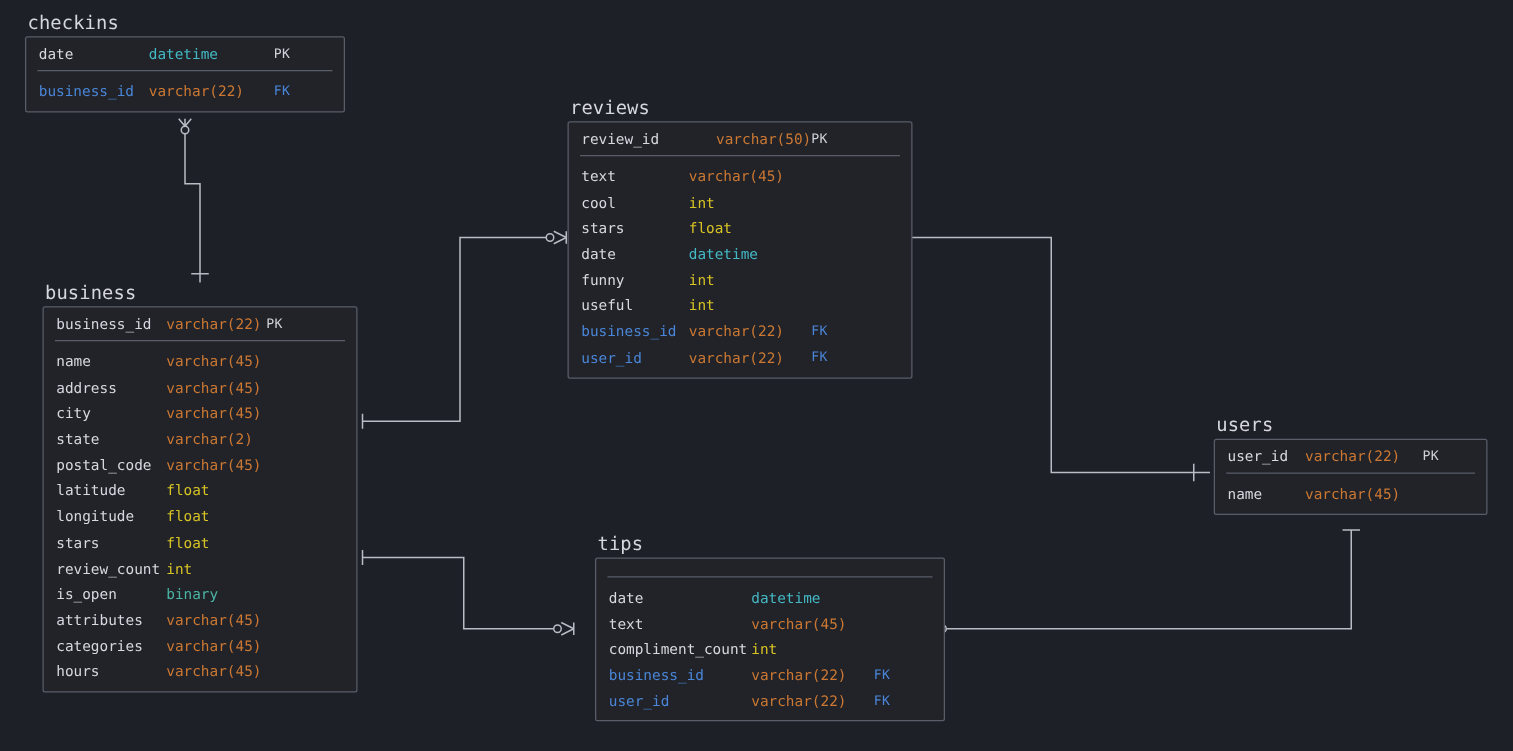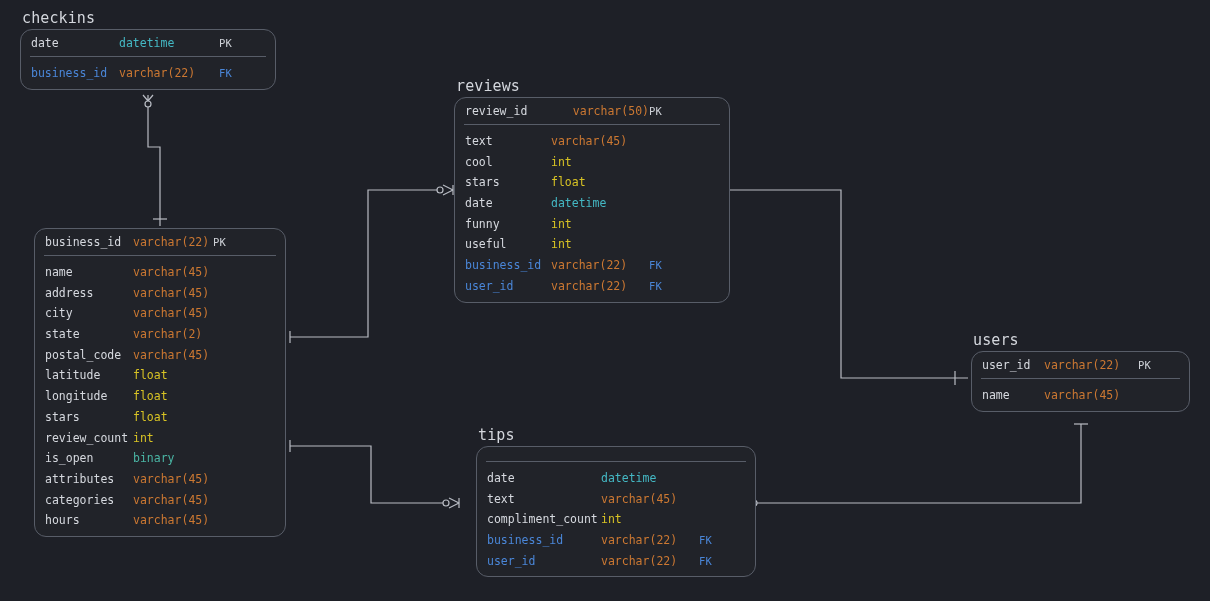--- a/index.html
+++ b/index.html
@@ -40,21 +40,21 @@
     font-size: 15px;
     color: #d4d7dd;
     letter-spacing: 0.1px;
     margin-bottom: 4px;
     padding-left: 2px;
     line-height: 13px;
     white-space: nowrap;
   }
   .entity-box {
     border: 1px solid #585d68;
-    border-radius: 12px;
+    border-radius: 2px;
     background: #212329;
     padding: 0;
   }
   .row {
     display: flex;
     align-items: center;
     height: 20.7px;
     padding: 0 10px;
     white-space: nowrap;
     font-size: 11.5px;
@@ -157,20 +157,21 @@
         <div class="row fk-row">
           <span class="c1 cname" style="width: 88px;">business_id</span>
           <span class="c2 ctype type-varchar" style="width: 100px;">varchar(22)</span>
           <span class="c3 ckey">FK</span>
         </div>
         <div style="height: 5px;"></div>
       </div>
   </div>
 
   <div class="entity" id="e-business" style="left: 34px; top: 228px;">
+    <div class="entity-title">business</div>
     <div class="entity-box" style="width: 252px;">
         <div class="row pk-row">
           <span class="c1 cname" style="width: 88px;">business_id</span>
           <span class="c2 ctype type-varchar" style="width: 80px;">varchar(22)</span>
           <span class="c3 ckey">PK</span>
         </div>
         <div class="divider"></div>
         <div class="spacer"></div>
         <div class="row">
           <span class="c1 cname" style="width: 88px;">name</span>

